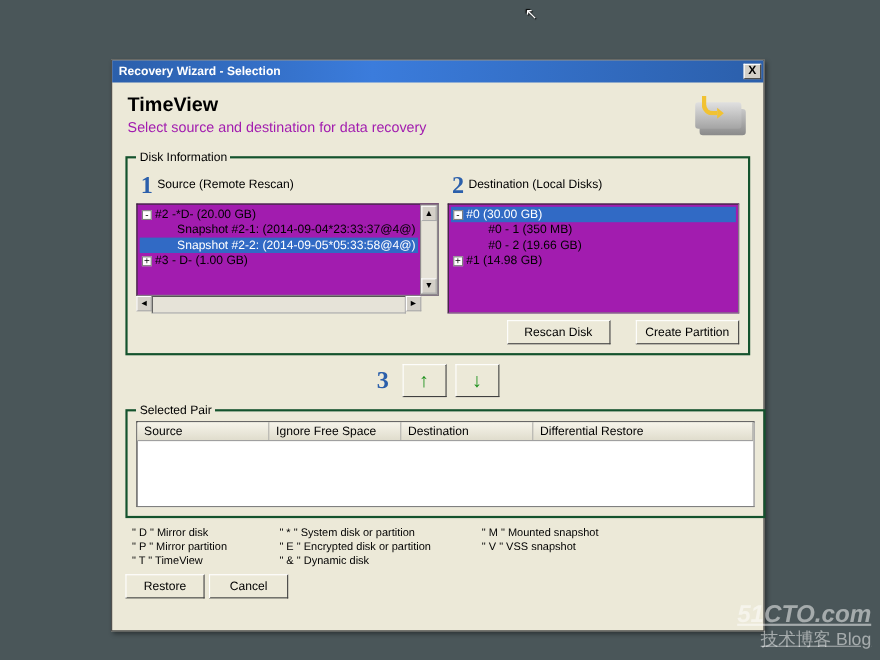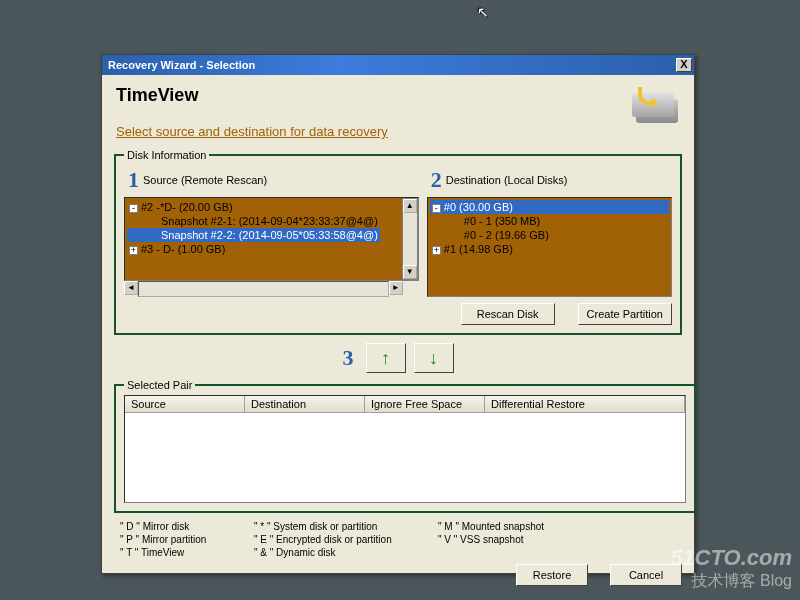--- a/index.html
+++ b/index.html
@@ -42,21 +42,21 @@
     color:#000;
     font-size:11px; line-height:11px;
     text-align:center;
     cursor:pointer;
     font-family:Arial;
   }
   .content { padding: 6px 12px; }
   .header-row { display:flex; align-items:flex-start; padding:4px 0 10px 2px; }
   .header-text { flex:1; }
   .header-text h1 { margin:0; font-size:18px; font-weight:bold; font-family:Arial; }
-  .header-text .sub { font-size:13px; font-family:Arial; color:#a16207; margin-top:18px;text-decoration:underline; }
+  .header-text .sub { font-size:13px; font-family:Arial; color:#a21caf; margin-top:2px; }
   .disk-icon {
     width:52px; height:42px; position:relative;
   }
   .disk-icon .d1 {
     position:absolute; left:6px; top:14px; width:42px; height:24px;
     background:linear-gradient(#c9c9c9,#8a8a8a);
     border-radius:3px;
   }
   .disk-icon .d2 {
     position:absolute; left:2px; top:8px; width:42px; height:24px;
@@ -79,26 +79,25 @@
     border:2px solid #14532d;
     padding:4px 8px 8px 8px;
     margin:0 0 8px 0;
   }
   legend { padding:0 3px; font-size:11px; }
   .cols { display:flex; gap:8px; align-items:flex-start; }
   .col { flex:1; }
   .col-head { display:flex; align-items:center; gap:4px; font-size:11px; margin:2px 0 4px 4px; }
   .big-num { font-family:"Times New Roman",serif; font-size:22px; font-weight:bold; color:#2b5fab; }
   .tree-box {
-    background:#a16207;
+    background:#a21caf;
     border:1px inset #808080;
     height:84px;
     position:relative;
     display:flex;
-    gap:20px;
   }
   .tree-scroll { flex:1; overflow:hidden; padding:2px 2px; }
   .vscroll,.hscroll { background:#d4d0c8; border:1px solid #808080; }
   .vscroll { width:16px; display:flex; flex-direction:column; }
   .vscroll .thumb { flex:1; background:#e6e3d8; }
   .sbbtn { width:14px; height:14px; background:#d4d0c8; border:1px outset #fff; font-size:8px; text-align:center; line-height:12px; }
   .hscroll-row { display:flex; height:16px; }
   .hscroll-row .track { flex:1; background:#e6e3d8; border:1px inset #aaa;}
   .node { white-space:nowrap; padding:1px 2px; }
   .node.selected { background:#316ac5; color:#fff; }
@@ -122,29 +121,29 @@
     border-top-color:#fff; border-left-color:#fff;
     display:flex; align-items:center; justify-content:center;
     cursor:pointer;
     font-size:18px; font-weight:bold;
   }
   .sq-btn.up { color:#1a8f1a; }
   .sq-btn.down { color:#1a8f1a; }
   .pair-box {
     background:#fff;
     border:1px inset #808080;
-    height:108px;
+    height:78px;
   }
   .pair-head { display:flex; background:#ece9d8; border-bottom:1px solid #a0a0a0; }
   .ph { padding:2px 6px; border-right:1px solid #a0a0a0; font-size:11px; background:linear-gradient(#f6f4ea,#e0ddcd); }
   .legend-row { display:flex; flex-wrap:wrap; gap:2px 14px; font-size:10px; margin:4px 0 6px 6px; }
   .legend-row span { white-space:nowrap; }
-  .footer-btns { display:flex; justify-content:flex-end; gap:22px; }
+  .footer-btns { display:flex; justify-content:flex-start; gap:4px; }
   .footer-btns .wbutton { min-width:72px; }
-  .watermark { position:absolute; right:8px; bottom:8px; color:rgba(255,255,255,.5); font-family:Arial; font-size:22px; font-weight:bold; font-style:italic; text-align:right;}
+  .watermark { position:absolute; right:8px; bottom:8px; color:rgba(255,255,255,.5); font-family:Arial; font-size:22px; font-weight:bold; font-style:italic; text-align:right;text-decoration:underline;}
   .watermark small { display:block; font-size:16px; font-style:normal; font-weight:normal;}
   .cursor-ptr {
     position:absolute;
     pointer-events:none;
     font-size:14px;
     color:#fff;
     text-shadow:1px 1px 1px #000, -1px -1px 1px #000;
   }
 </style>
 </head>
@@ -228,22 +227,22 @@
       <div class="sq-btn down">
         <span>↓</span>
       </div>
     </div>
 
     <fieldset>
       <legend>Selected Pair</legend>
       <div class="pair-box">
         <div class="pair-head" id="pair-head">
             <div class="ph" style="width: 120px;">Source</div>
+            <div class="ph" style="width: 120px;">Ignore Free Space</div>
             <div class="ph" style="width: 120px;">Destination</div>
-            <div class="ph" style="width: 120px;">Ignore Free Space</div>
             <div class="ph" style="width: 200px;">Differential Restore</div>
           </div>
       </div>
     </fieldset>
 
     <div class="legend-row" id="sym-legend">
         <span style="width: 120px;">" D " Mirror disk</span>
         <span style="width: 170px;">" * " System disk or partition</span>
         <span style="width: 130px;">" M " Mounted snapshot</span>
         <span style="width: 120px;">" P " Mirror partition</span>

